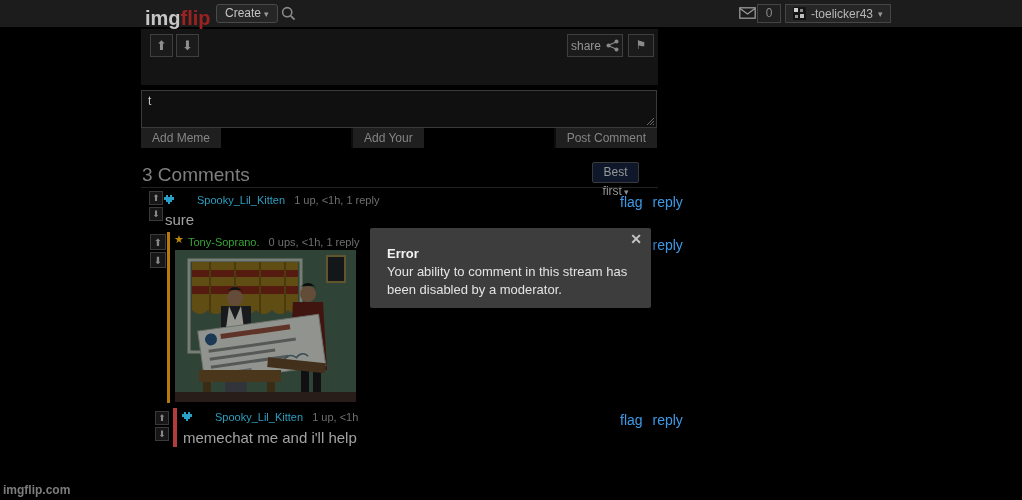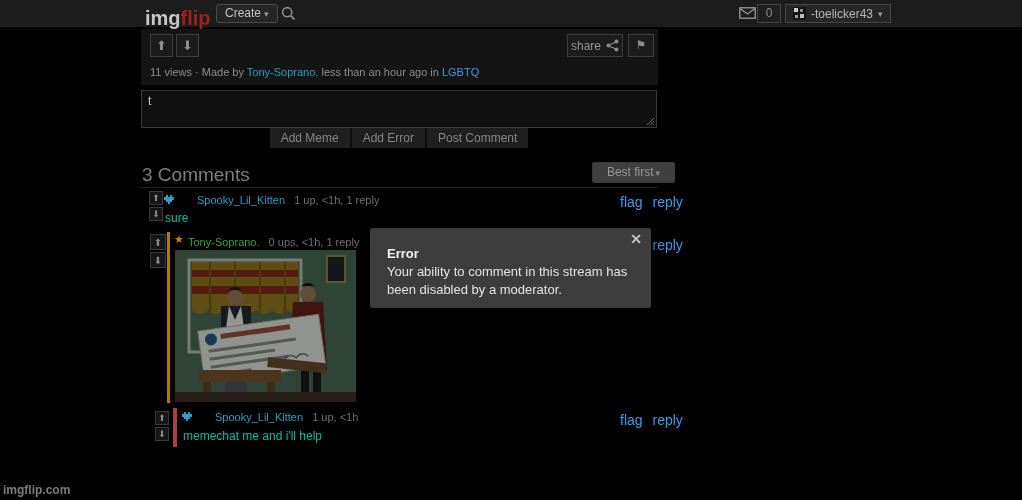--- a/index.html
+++ b/index.html
@@ -41,44 +41,44 @@
   .views-line a { text-decoration:none; cursor:pointer; }
   .a-user { color:#2d9dbe; }
   .a-stream { color:#3d9ae8; }
 
   
   .cmt-input { position:absolute; left:141px; top:90px; width:516px; height:38px;
                background:#101010; border:1px solid #3a3a3a; color:#c6c6c6; font-size:12px;
                padding:3px 6px; resize:none; font-family:"Liberation Sans", sans-serif; }
   .resize-grip { position:absolute; left:646px; top:117px; width:9px; height:9px; pointer-events:none; }
   .btn-row { position:absolute; left:141px; top:128px; width:516px; height:20px;
-             display:flex; justify-content:center; }
+             display:flex; justify-content:space-between; }
   .row-btn { background:#1f1f1f; color:#858585; font-size:12px; line-height:20px;
              padding:0 11px; border-left:2px solid #0c0c0c; cursor:pointer; }
 
   
   .cmts-title { position:absolute; left:142px; top:164px; font-size:19px; color:#7f7f7f; }
-  .sort-btn { position:absolute; left:592px; top:162px; width:83px; height:21px;
-              background:#404040; border:1px solid #3a3a3a; border-radius:2px;
+  .sort-btn { position:absolute; left:592px; top:162px; width:47px; height:21px;
+              background:#0f172a; border:1px solid #3a3a3a; border-radius:2px;
               color:#979797; font-size:12px; text-align:center; line-height:19px; cursor:pointer; }
   .sort-btn .caret { font-size:9px; color:#8a8a8a; margin-left:2px; }
   .cmts-divider { position:absolute; left:141px; top:187px; width:517px; height:1px; background:#222; }
 
   
   .mini-vote { position:absolute; background:#161616; border:1px solid #3a3a3a; color:#888;
                text-align:center; cursor:pointer; }
   .v14 { width:14px; height:14px; font-size:9px;  line-height:13px; }
   .v16 { width:16px; height:16px; font-size:10px; line-height:15px; }
   .cmt-head { position:absolute; font-size:11px; white-space:nowrap; }
   .cmt-head .uname-t { color:#2d9dbe; cursor:pointer; text-decoration:none;margin-left:19px; }
   .cmt-head .uname-g { color:#3aa23a; cursor:pointer; text-decoration:none; }
   .cmt-head .meta { color:#6f6f6f; margin-left:6px; }
   .cmt-links { position:absolute; font-size:14px; color:#3d9ae8; white-space:nowrap; }
   .cmt-links span { margin-left:6px; cursor:pointer; }
-  .cmt-text { position:absolute; font-size:12px; color:#14b8a6; }
+  .cmt-text { position:absolute; font-size:15px; color:#a3a3a3; }
   .nest-bar { position:absolute; }
 
   
   .reply-img { position:absolute; left:175px; top:250px; width:181px; height:152px; cursor:pointer; }
 
   
   .dialog { position:absolute; left:370px; top:228px; width:281px; height:80px;
             background:#3d3d3d; border-radius:2px; z-index:10;
             box-shadow:0 2px 12px rgba(0,0,0,0.65); }
   .dialog .close { position:absolute; right:9px; top:3px; color:#c4c4c4; font-size:14px;
@@ -126,39 +126,31 @@
       <span>share</span>
       <svg width="13" height="13" viewBox="0 0 13 13">
         <circle cx="10.5" cy="2.5" r="2" fill="#8a8a8a"></circle>
         <circle cx="2.5" cy="6.5" r="2" fill="#8a8a8a"></circle>
         <circle cx="10.5" cy="10.5" r="2" fill="#8a8a8a"></circle>
         <line x1="3" y1="6" x2="10" y2="3" stroke="#8a8a8a" stroke-width="1.2"></line>
         <line x1="3" y1="7" x2="10" y2="10" stroke="#8a8a8a" stroke-width="1.2"></line>
       </svg>
     </div>
     <div class="flag-btn"><span>⚑</span></div>
-    <div class="views-line">
-      <span>11 views</span>
-      <span>·</span>
-      <span>Made by</span>
-      <a class="a-user">Tony-Soprano.</a>
-      <span>less than an hour ago in</span>
-      <a class="a-stream">LGBTQ</a>
-    </div>
   </div>
 
   <textarea class="cmt-input" style="">t</textarea>
   <svg class="resize-grip" width="9" height="9" viewBox="0 0 9 9">
     <line x1="1" y1="8" x2="8" y2="1" stroke="#6a6a6a" stroke-width="1"></line>
     <line x1="4" y1="8" x2="8" y2="4" stroke="#6a6a6a" stroke-width="1"></line>
     <line x1="7" y1="8" x2="8" y2="7" stroke="#6a6a6a" stroke-width="1"></line>
   </svg>
   <div class="btn-row">
     <div class="row-btn" style="border-left:none;">Add Meme</div>
-    <div class="row-btn">Add Error</div>
+    <div class="row-btn">Add Your</div>
     <div class="row-btn">Post Comment</div>
   </div>
 
   <div class="cmts-title">3 Comments</div>
   <div class="sort-btn"><span>Best first</span><span class="caret">▾</span></div>
   <div class="cmts-divider"></div>
 
   <div class="mini-vote v14" style="left:149px; top:191px;"><span>⬆</span></div>
   <div class="mini-vote v14" style="left:149px; top:207px;"><span>⬇</span></div>
   <svg style="position:absolute; left:163px; top:194px;" width="12" height="11" viewBox="0 0 12 11">

